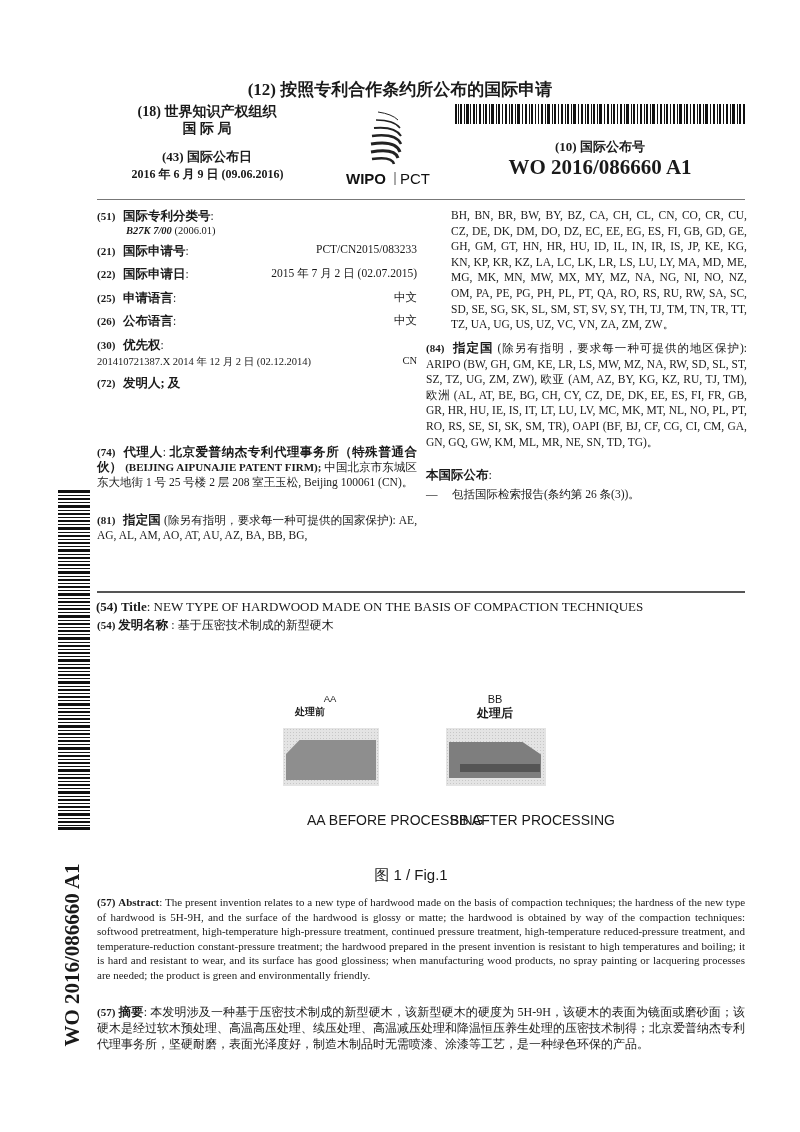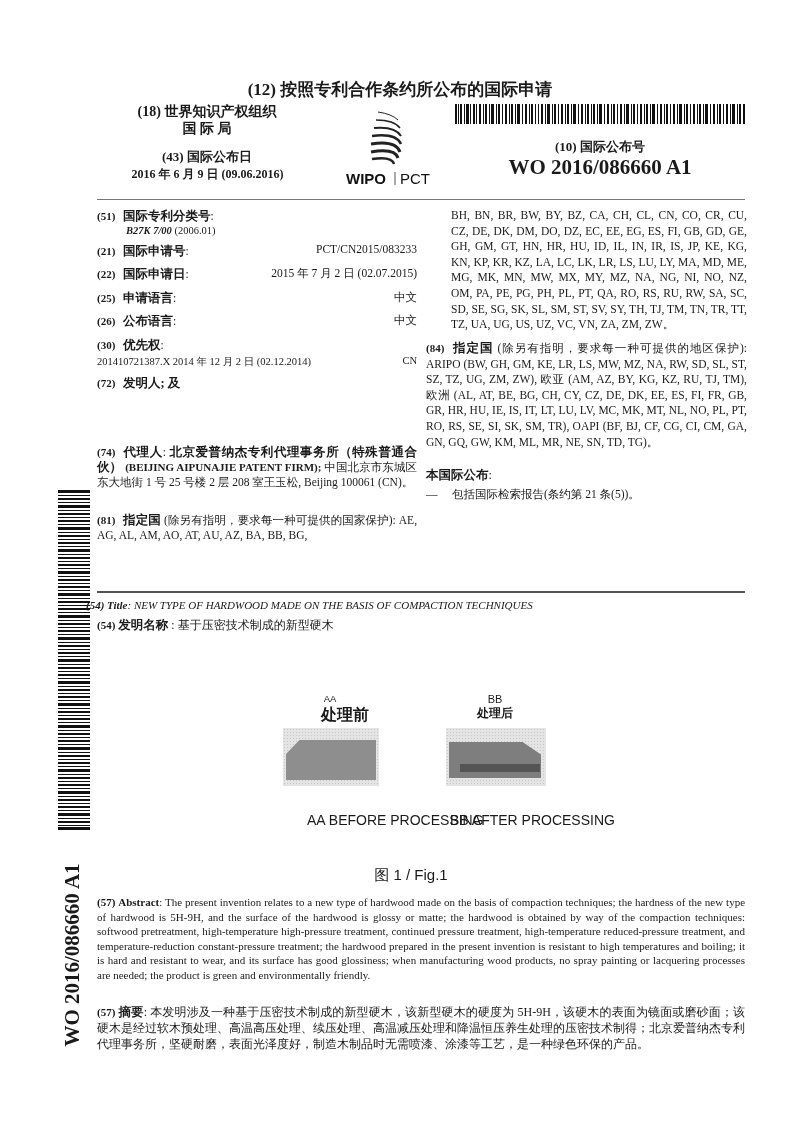--- a/index.html
+++ b/index.html
@@ -216,21 +216,21 @@
 <div class="abs right-col" style="left:426px; width:321px; top:341px;">
   <span class="num">(84)</span><span class="lbl">指定国</span>
   <span>(除另有指明，要求每一种可提供的地区保护):</span>
   <span>ARIPO (BW, GH, GM, KE, LR, LS, MW, MZ, NA, RW, SD, SL, ST, SZ, TZ, UG, ZM, ZW), 欧亚 (AM, AZ, BY, KG, KZ, RU, TJ, TM), 欧洲 (AL, AT, BE, BG, CH, CY, CZ, DE, DK, EE, ES, FI, FR, GB, GR, HR, HU, IE, IS, IT, LT, LU, LV, MC, MK, MT, NL, NO, PL, PT, RO, RS, SE, SI, SK, SM, TR), OAPI (BF, BJ, CF, CG, CI, CM, GA, GN, GQ, GW, KM, ML, MR, NE, SN, TD, TG)。</span>
 </div>
 
 <div class="abs" style="left:426px; top:467px; font-size:12.5px;">
   <span class="lbl">本国际公布</span>:
 </div>
 <div class="abs" style="left:426px; top:487px; font-size:11.5px;">
-  <span style="display:inline-block; width:26px;">—</span><span>包括国际检索报告(条约第 21 条(5))。</span>
+  <span style="display:inline-block; width:26px;">—</span><span>包括国际检索报告(条约第 26 条(3))。</span>
 </div>
 
 <svg class="abs side-bar" viewBox="0 0 32 340" preserveAspectRatio="none">
   <g fill="#111">
     <rect x="0" y="0" width="32" height="3"></rect>
       <rect x="0" y="5" width="32" height="1"></rect>
       <rect x="0" y="8" width="32" height="2"></rect>
     <rect x="0" y="12" width="32" height="1"></rect>
       <rect x="0" y="15" width="32" height="3"></rect>
       <rect x="0" y="20" width="32" height="1"></rect>
@@ -322,33 +322,33 @@
       <rect x="0" y="335" width="32" height="1"></rect>
       <rect x="0" y="337" width="32" height="3"></rect>
   </g>
 </svg>
 <div class="abs side-text">
   <span>WO 2016/086660 A1</span>
 </div>
 
 <div class="abs hrule" style="left:97px; top:591px; width:648px;"></div>
 
-<div class="abs" style="left:86px; top:599px; font-size:11px;font-style:italic;">
+<div class="abs" style="left:96px; top:599px; font-size:13px;">
   <span class="bold">(54)</span>
   <span class="bold">Title</span>:
   <span>NEW TYPE OF HARDWOOD MADE ON THE BASIS OF COMPACTION TECHNIQUES</span>
 </div>
 <div class="abs" style="left:97px; top:617px; font-size:12px;">
   <span class="bold" style="font-size:11px;">(54)</span>
   <span class="lbl">发明名称</span> :
   <span>基于压密技术制成的新型硬木</span>
 </div>
 
 <div class="abs sans" style="left:300px; top:693px; width:60px; text-align:center; font-size:9.5px;">AA</div>
-<div class="abs bold" style="left:310px; top:705px; width:70px; text-align:center; font-size:16px;">处理前</div>
+<div class="abs bold" style="left:295px; top:705px; width:70px; font-size:10px;">处理前</div>
 <div class="abs wood" style="left:283px; top:728px; width:96px; height:58px; opacity:0.55;"></div>
 <div class="abs" style="left:286px; top:740px; width:90px; height:40px; background:#8e8e8e; clip-path:polygon(15% 0,100% 0,100% 100%,0 100%,0 35%);"></div>
 
 <div class="abs sans" style="left:465px; top:693px; width:60px; text-align:center; font-size:11px;">BB</div>
 <div class="abs bold" style="left:460px; top:705px; width:70px; text-align:center; font-size:12px;">处理后</div>
 <div class="abs wood" style="left:446px; top:728px; width:100px; height:58px; opacity:0.55;"></div>
 <div class="abs" style="left:449px; top:742px; width:92px; height:36px; background:#7e7e7e; clip-path:polygon(0 0,80% 0,100% 35%,100% 100%,0 100%);"></div>
 <div class="abs" style="left:460px; top:764px; width:80px; height:8px; background:#555;"></div>
 
 <div class="abs sans fig-caption" style="left:287px; top:812px;">AA  BEFORE PROCESSING</div>

